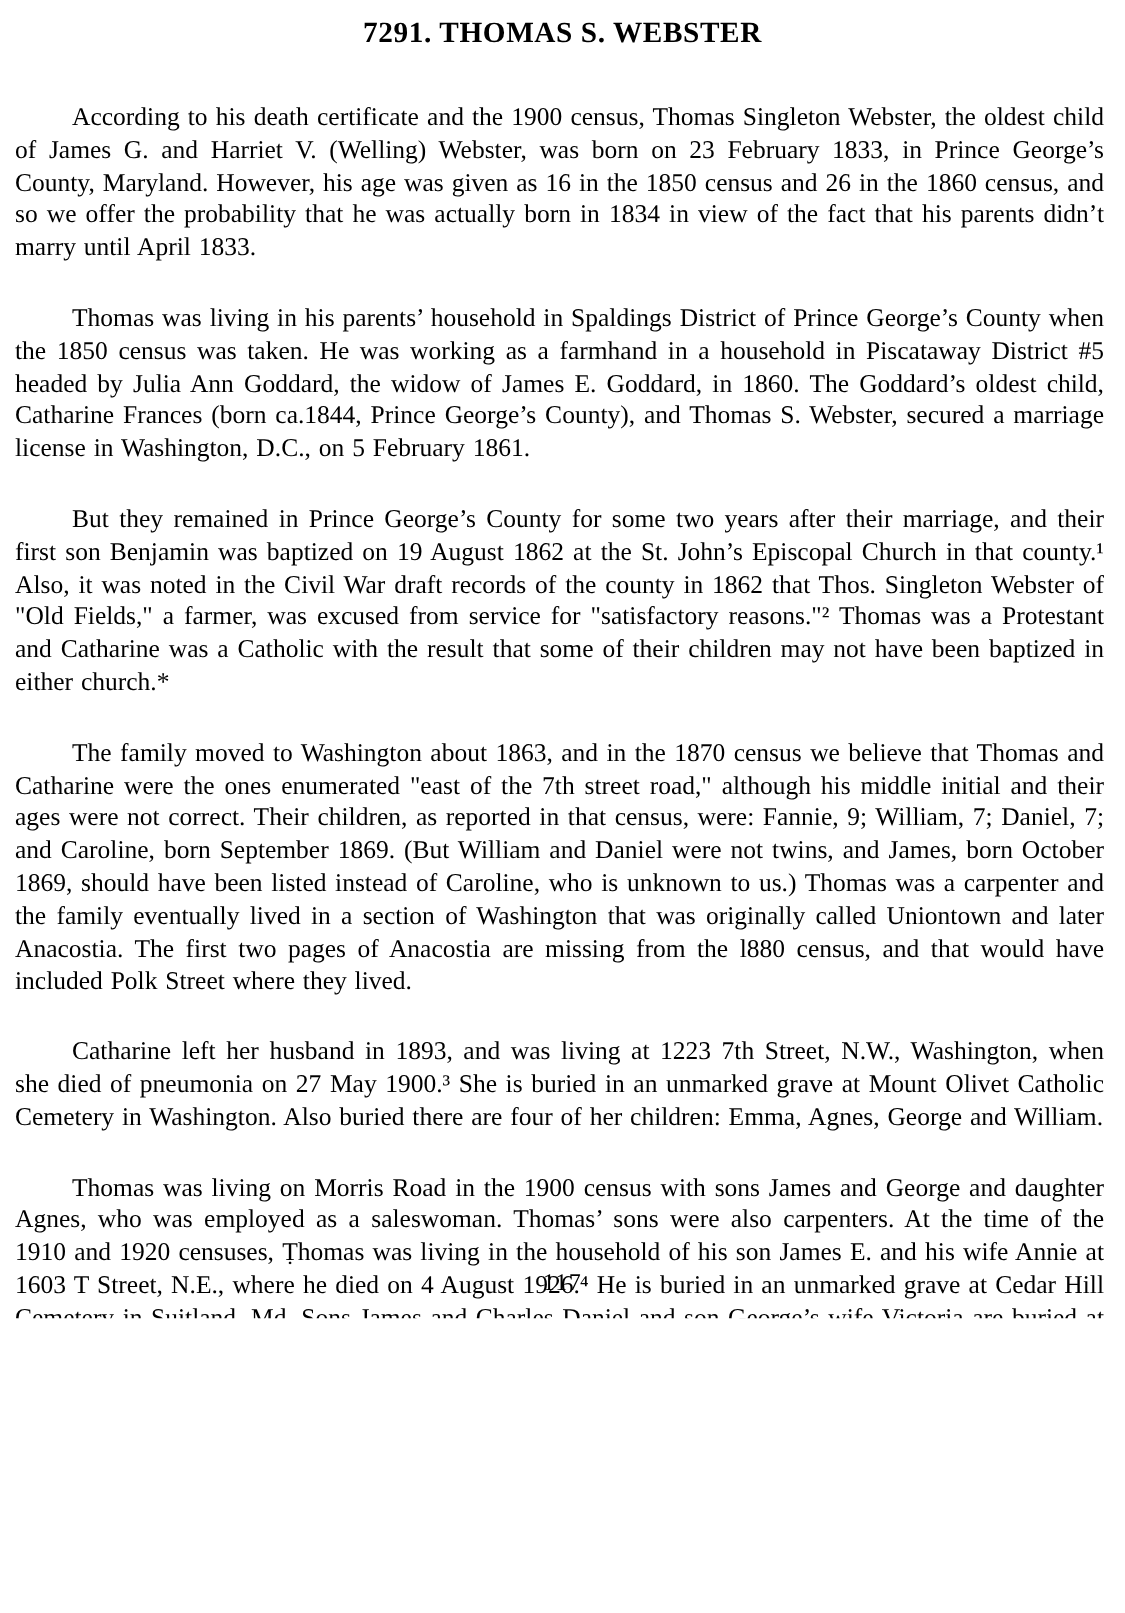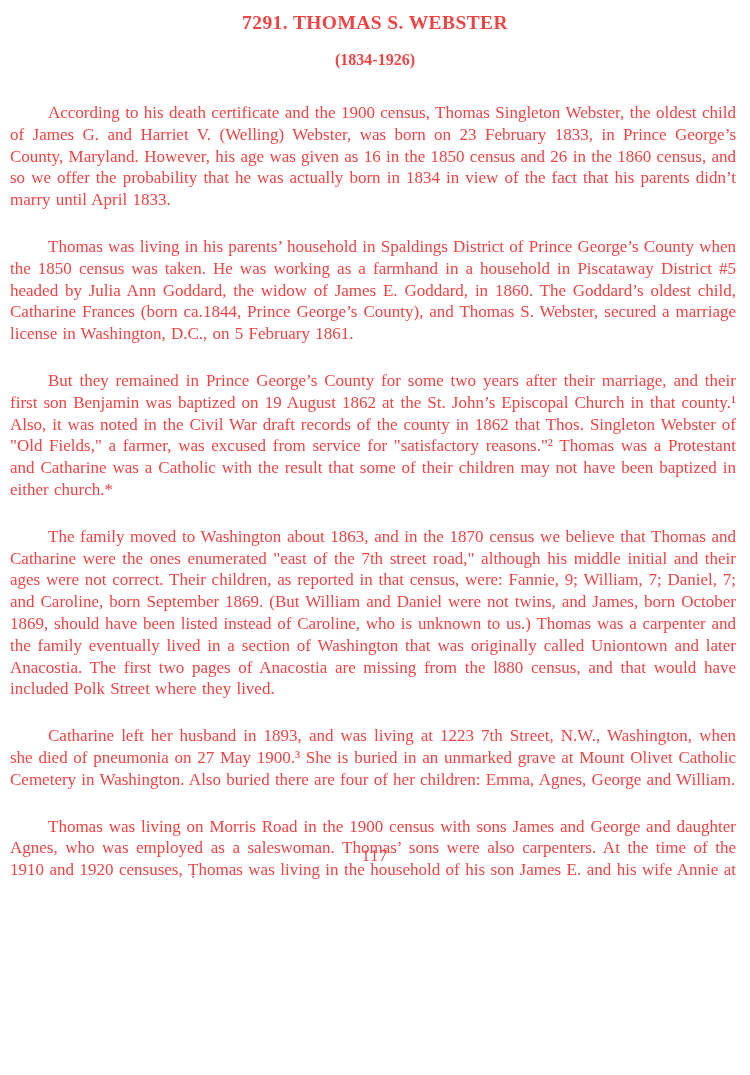--- a/index.html
+++ b/index.html
@@ -5,21 +5,21 @@
   html, body {
     margin: 0;
     padding: 0;
     background: #ffffff;
   }
   .page {
     position: relative;
     width: 750px;
     height: 879px;
     background: #ffffff;
-    color: #ef4444;
+    color: #000000;
     font-family: "Liberation Serif", "DejaVu Serif", serif;
     overflow: hidden;
   }
   .page-title {
     margin: 12px 0 0 0;
     text-align: center;
     font-size: 19.5px;
     font-weight: bold;
     letter-spacing: 0.4px;
   }
@@ -52,21 +52,20 @@
     letter-spacing: 1px;
   }
 </style>
 </head>
 <body>
 
 <div class="page">
 
   <h1 class="page-title">7291. THOMAS S. WEBSTER</h1>
 
-  <h2 class="page-subtitle">(1834-1926)</h2>
 
   <div class="body-text">
     <p>According to his death certificate and the 1900 census, Thomas Singleton Webster, the oldest child of James G. and Harriet V. (Welling) Webster, was born on 23 February 1833, in Prince George’s County, Maryland.  However, his age was given as 16 in the 1850 census and 26 in the 1860 census, and so we offer the probability that he was actually born in 1834 in view of the fact that his parents didn’t marry until April 1833.</p>
     <p>Thomas was living in his parents’ household in Spaldings District of Prince George’s County when the 1850 census was taken.  He was working as a farmhand in a household in Piscataway District #5 headed by Julia Ann Goddard, the widow of James E. Goddard, in 1860.  The Goddard’s oldest child, Catharine Frances (born ca.1844, Prince George’s County), and Thomas S. Webster, secured a marriage license in Washington, D.C., on 5 February 1861.</p>
     <p>But they remained in Prince George’s County for some two years after their marriage, and their first son Benjamin was baptized on 19 August 1862 at the St. John’s Episcopal Church in that county.¹  Also, it was noted in the Civil War draft records of the county in 1862 that Thos. Singleton Webster of "Old Fields," a farmer, was excused from service for "satisfactory reasons."²  Thomas was a Protestant and Catharine was a Catholic with the result that some of their children may not have been baptized in either church.*</p>
     <p>The family moved to Washington about 1863, and in the 1870 census we believe that Thomas and Catharine were the ones enumerated "east of the 7th street road," although his middle initial and their ages were not correct.  Their children, as reported in that census, were: Fannie, 9; William, 7; Daniel, 7; and Caroline, born September 1869.  (But William and Daniel were not twins, and James, born October 1869, should have been listed instead of Caroline, who is unknown to us.)  Thomas was a carpenter and the family eventually lived in a section of Washington that was originally called Uniontown and later Anacostia.  The first two pages of Anacostia are missing from the l880 census, and that would have included Polk Street where they lived.</p>
     <p>Catharine left her husband in 1893, and was living at 1223 7th Street, N.W., Washington, when she died of pneumonia on 27 May 1900.³  She is buried in an unmarked grave at Mount Olivet Catholic Cemetery in Washington.  Also buried there are four of her children: Emma, Agnes, George and William.</p>
     <p>Thomas was living on Morris Road in the 1900 census with sons James and George and daughter Agnes, who was employed as a saleswoman.  Thomas’ sons were also carpenters.  At the time of the 1910 and 1920 censuses, Ṭhomas was living in the household of his son James E. and his wife Annie at 1603 T Street, N.E., where he died on 4 August 1926.⁴  He is buried in an unmarked grave at Cedar Hill Cemetery in Suitland, Md.  Sons James and Charles Daniel and son George’s wife Victoria are buried at Washington’s Congressional Cemetery; daughter Elizabeth is buried at Rock Creek Cemetery, also in</p>
   </div>
 

